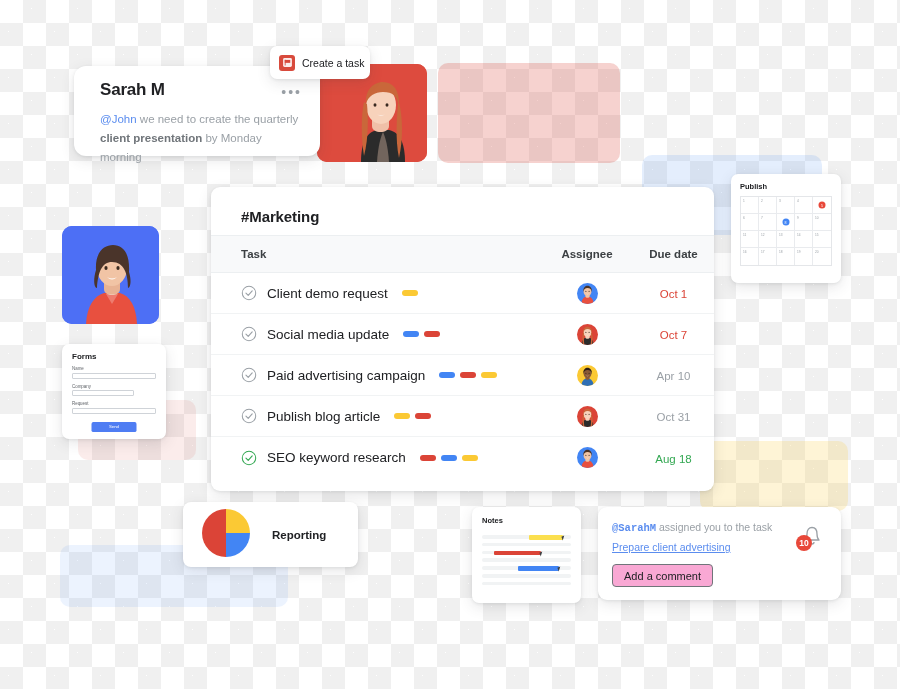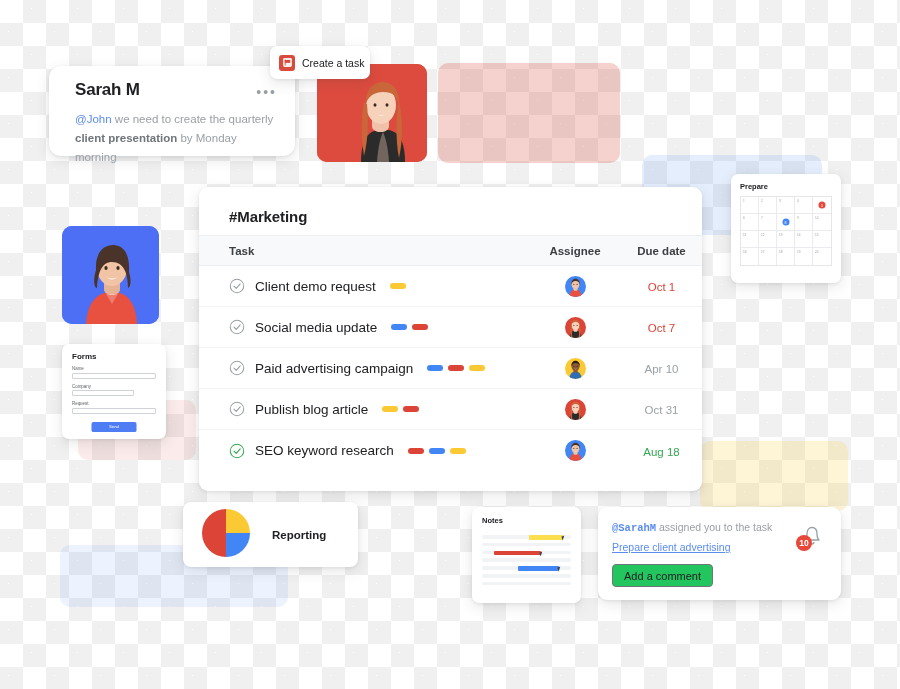--- a/index.html
+++ b/index.html
@@ -27,21 +27,21 @@
 
   
   .card {
     position: absolute;
     background: #fff;
     border-radius: 10px;
     box-shadow: 0 4px 14px rgba(60,64,67,.13), 0 1px 3px rgba(60,64,67,.10);
   }
 
   
-  #msg-card { left: 49px; top: 66px; width: 246px; height: 90px; padding: 14px 18px 0 26px; border-radius: 12px; }
+  #msg-card { left: 74px; top: 66px; width: 246px; height: 90px; padding: 14px 18px 0 26px; border-radius: 12px; }
   #msg-card .name { font-size: 17px; font-weight: 700; color: #202124; letter-spacing: -.2px; }
   #msg-card .dots { position: absolute; right: 18px; top: 19px; letter-spacing: 2px; color: #9aa0a6; font-size: 14px; line-height: 1; }
   #msg-card .body { margin-top: 10px; font-size: 11.5px; line-height: 1.65; color: #9aa0a6; }
   #msg-card .mention { color: #5b8def; font-weight: 400; }
   #msg-card .strong { color: #70757a; font-weight: 700; }
 
   
   #create-task { left: 270px; top: 46px; width: 100px; height: 33px; border-radius: 7px;
                  display: flex; align-items: center; gap: 7px; padding-left: 9px; }
   #create-task .cticon { width: 16px; height: 16px; border-radius: 3px; background: #d84a3c;
@@ -56,24 +56,24 @@
   
   #forms-card { left: 62px; top: 344px; width: 104px; height: 95px; border-radius: 7px; padding: 8px 10px; }
   #forms-card .ftitle { font-size: 8px; font-weight: 700; color: #202124; }
   #forms-card .flabel { font-size: 3.4px; color: #5f6368; margin-top: 6px; margin-bottom: 1.5px; transform: scale(1.3); transform-origin: left center; }
   #forms-card .finput { height: 6px; border: .7px solid #cfd3d8; border-radius: 1px; background:#fff; }
   #forms-card .fbtn { margin: 9px auto 0; width: 36px; height: 8px; border-radius: 1.5px; background: #4f7df3;
                       color: #fff; font-size: 3.4px; display: flex; align-items: center; justify-content: center;
                       transform: scale(1.25); transform-origin: center; }
 
   
-  #table-card { left: 199px; top: 187px; width: 503px; height: 304px; border-radius: 9px; overflow: hidden; }
+  #table-card { left: 211px; top: 187px; width: 503px; height: 304px; border-radius: 9px; overflow: hidden; }
   #table-card .t-head { padding: 21px 0 0 30px; height: 48px; }
   #table-card .t-title { font-size: 15px; font-weight: 700; color: #202124; letter-spacing: -.1px; }
-  .t-colhead { display: flex; align-items: center; height: 31px; background: #f8f9fa;
+  .t-colhead { display: flex; align-items: center; height: 38px; background: #f8f9fa;
                border-top: 1px solid #eceff1; border-bottom: 1px solid #eceff1;
                font-size: 11.5px; font-weight: 700; color: #3c4043; }
   .t-row { display: flex; align-items: center; height: 41px; border-bottom: 1px solid #f1f3f4; }
   .t-row:last-child { border-bottom: none; }
   .c-task { width: 330px; padding-left: 30px; display: flex; align-items: center; gap: 10px; }
   .c-assignee { width: 92px; display: flex; justify-content: center; }
   .c-due { width: 81px; text-align: center; }
   .t-colhead .c-task { padding-left: 30px; }
   .t-colhead .c-assignee { display: block; text-align: center; }
   .tname { font-size: 13.5px; color: #202124; white-space: nowrap; }
@@ -111,21 +111,21 @@
   .ncursor { position: absolute; width: 0; height: 0; border-left: 3px solid #3c4043;
              border-bottom: 4.5px solid transparent; border-top: 0; transform: rotate(-20deg); }
 
   
   #comment-card { left: 598px; top: 507px; width: 243px; height: 93px; border-radius: 9px; padding: 14px 16px 0 14px; }
   #comment-card .line1 { font-size: 10.5px; color: #9aa0a6; white-space: nowrap; }
   #comment-card .mention2 { color: #5b8def; font-weight: 600; font-family: Liberation Mono, monospace; }
   #comment-card .link { display: block; margin-top: 7px; font-size: 10.5px; color: #5b8def; }
   #comment-card .addbtn { margin-top: 11px; display: inline-flex; align-items: center; justify-content: center;
       height: 23px; padding: 0 11px; border: 1px solid #70757a; border-radius: 4px;
-      font-size: 11px; color: #202124; background: #22c55e; }
+      font-size: 11px; color: #202124; background: #f9a8d4; }
   #comment-card .bell { position: absolute; right: 16px; top: 16px; width: 26px; height: 24px; }
   .badge { position: absolute; right: 13px; top: 12px; width: 16px; height: 16px; border-radius: 50%;
            background: #e8483a; color: #fff; font-size: 8.5px; font-weight: 700;
            display: flex; align-items: center; justify-content: center; }
 </style>
 </head>
 <body>
 
 <div class="stage">
 
@@ -357,21 +357,21 @@
                 <ellipse cx="23" cy="16" rx="0.9" ry="1.1" fill="#32251d"></ellipse>
                 <path d="M17.5 20 Q20 22.5 22.5 20 Q20 21.5 17.5 20" fill="#ffffff"></path>
               </svg></span>
           </div>
           <div class="c-due"><span class="due" style="color: rgb(52, 168, 83);">Aug 18</span></div>
         </div>
       </div>
   </div>
 
   <div class="card" id="meetings-card">
-    <div class="mtitle">Prepare</div>
+    <div class="mtitle">Publish</div>
     <div class="cal" id="calendar-grid">
         <div class="cell"><span>1</span></div>
         <div class="cell"><span>2</span></div>
         <div class="cell"><span>3</span></div>
         <div class="cell"><span>4</span></div>
         <div class="cell">
           <span class="dot red">5</span>
         </div>
         <div class="cell"><span>6</span></div>
         <div class="cell"><span>7</span></div>

